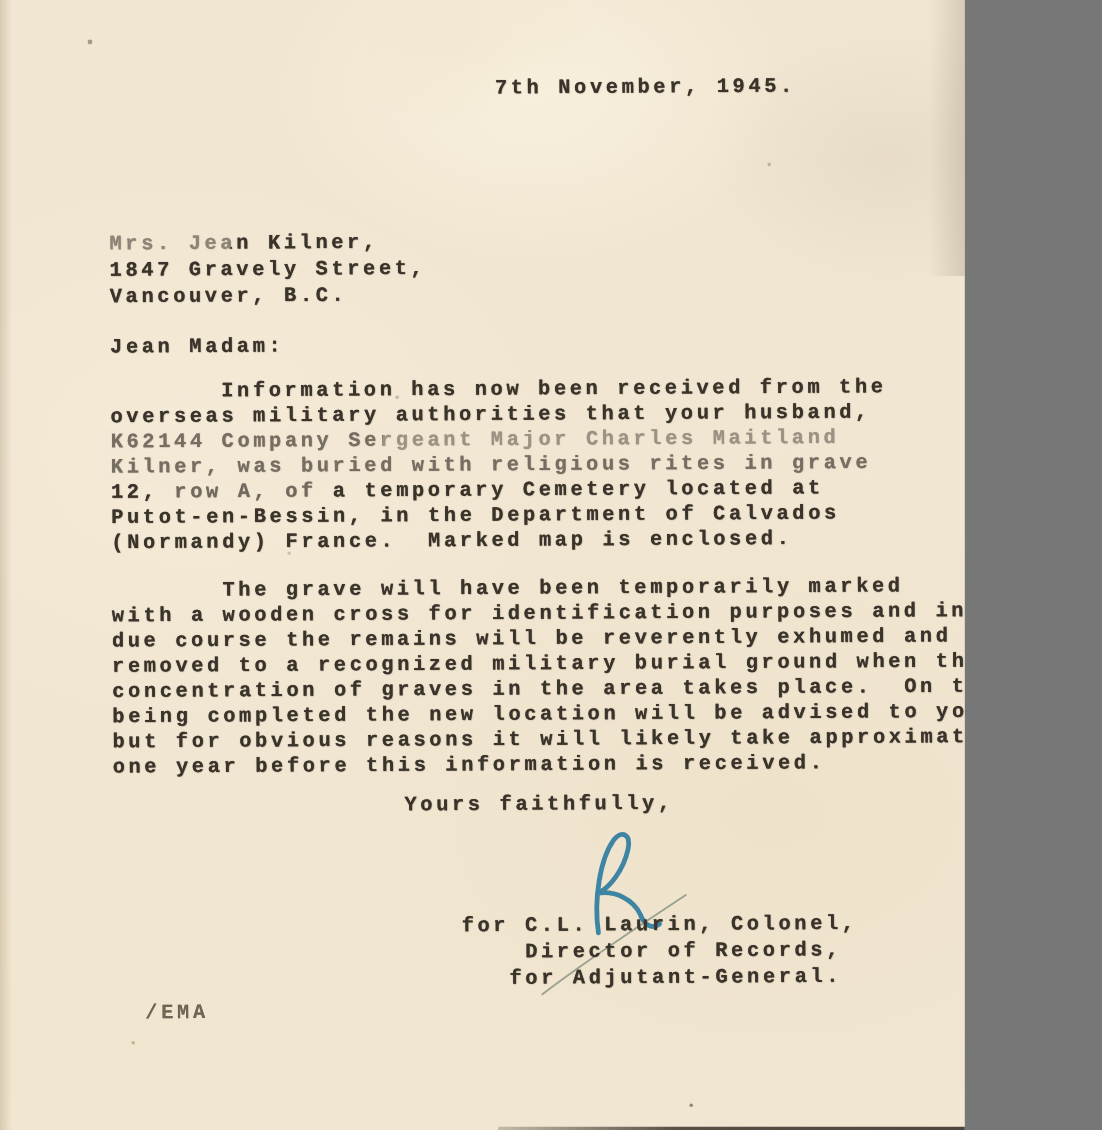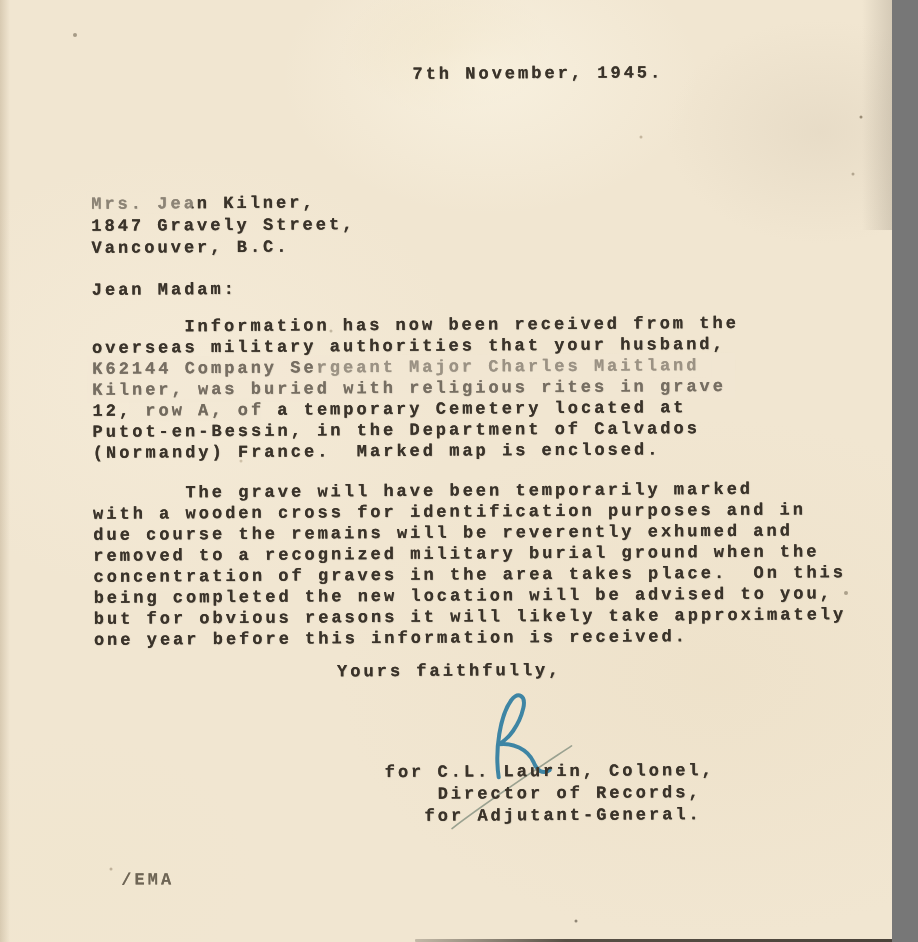--- a/index.html
+++ b/index.html
@@ -1,27 +1,28 @@
 <!DOCTYPE html>
 <html><head>
 <meta charset="utf-8">
 <style>
   html,body{margin:0;padding:0;}
   body{width:918px;height:942px;overflow:hidden;background:#777;}
   .page{
-    position:relative;width:892px;height:942px;overflow:hidden;
+    position:relative;width:792px;height:942px;overflow:hidden;
     background-color:#f1e6d1;
     background-image:
       radial-gradient(ellipse 300px 200px at 55% 8%, rgba(250,244,228,0.70), transparent 70%),
       radial-gradient(ellipse 140px 90px at 50% 5%, rgba(233,216,178,0.45), transparent 75%),
       radial-gradient(ellipse 420px 320px at 20% 40%, rgba(247,238,220,0.55), transparent 70%),
       radial-gradient(ellipse 520px 360px at 80% 72%, rgba(236,223,198,0.60), transparent 72%),
       radial-gradient(ellipse 220px 160px at 92% 14%, rgba(224,212,191,0.55), transparent 70%),
       radial-gradient(ellipse 260px 190px at 8% 92%, rgba(240,230,206,0.55), transparent 70%);
     font-family:"Liberation Mono","DejaVu Sans Mono",monospace;
+    padding-left:12px;
   }
   .content{
     position:absolute;left:0;top:0;width:100%;height:100%;
     transform:rotate(-0.35deg);transform-origin:60px 500px;
   }
   .typed{
     position:absolute;
     white-space:pre;
     font-size:17px;
     font-weight:bold;
@@ -30,21 +31,21 @@
     color:#3a332a;
     text-shadow:0 0 0.6px rgba(58,51,42,0.75), 0.4px 0.4px 0.8px rgba(58,51,42,0.35);
   }
   .date-line{left:415px;top:66px;}
   .recipient{left:93px;top:194px;line-height:22px;}
   .salutation{left:93px;top:280px;}
   .para1{left:93px;top:317px;}
   .para2{left:93px;top:483px;line-height:21px;}
   .closing{left:336px;top:663px;}
   .sigblock{left:383px;top:764px;line-height:22px;}
-  .initials{left:119px;top:835px;color:#6e6555;text-shadow:0 0 0.5px rgba(110,101,85,0.6);margin-top:35px;}
+  .initials{left:119px;top:835px;color:#6e6555;text-shadow:0 0 0.5px rgba(110,101,85,0.6);}
   .sig-svg{position:absolute;left:420px;top:690px;width:200px;height:160px;}
   
   .fade{position:absolute;background:rgba(242,231,211,0.38);pointer-events:none;}
   .fade-a{left:88px;top:192px;width:106px;height:22px;background:rgba(242,231,211,0.45);}
   .fade-b{left:88px;top:357px;width:648px;height:46px;background:rgba(242,231,211,0.33);}
   .fade-c{left:320px;top:357px;width:392px;height:24px;background:rgba(242,231,211,0.30);}
   .fade-d{left:130px;top:400px;width:132px;height:22px;background:rgba(242,231,211,0.30);}
   
   .edge-left{position:absolute;left:0;top:0;width:10px;height:100%;
     background:linear-gradient(to right, rgba(170,150,120,0.35), transparent);}

